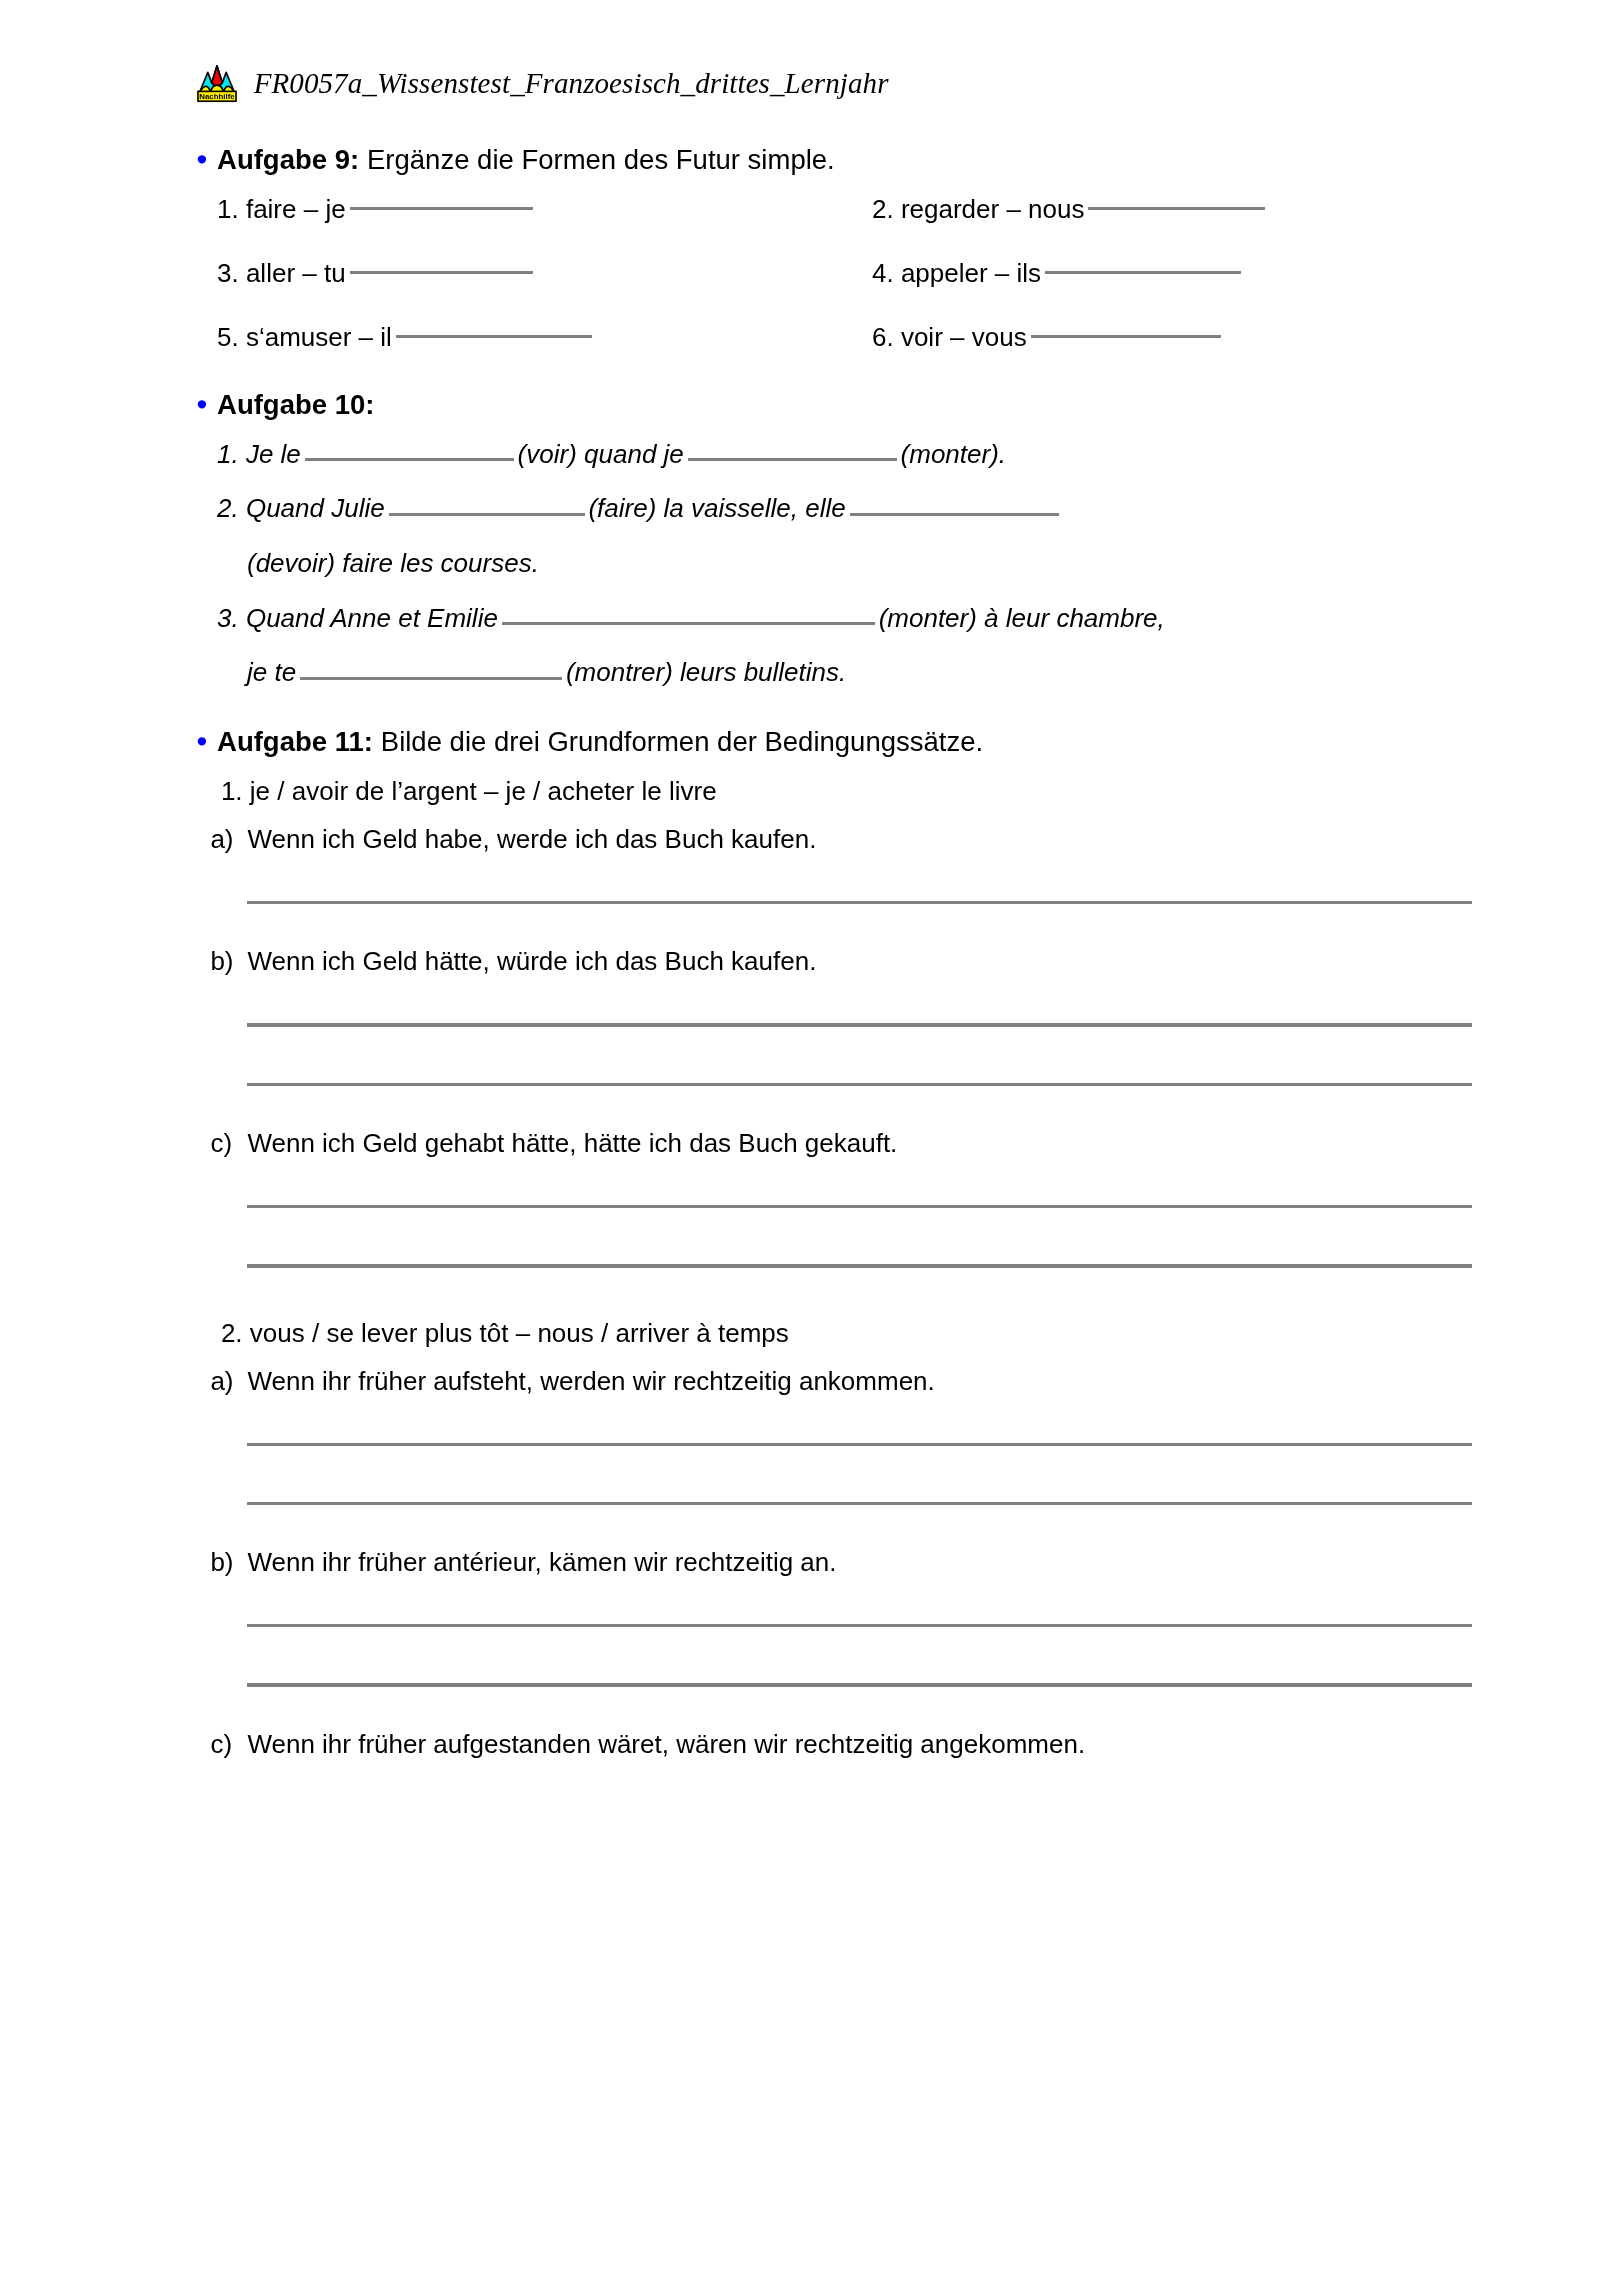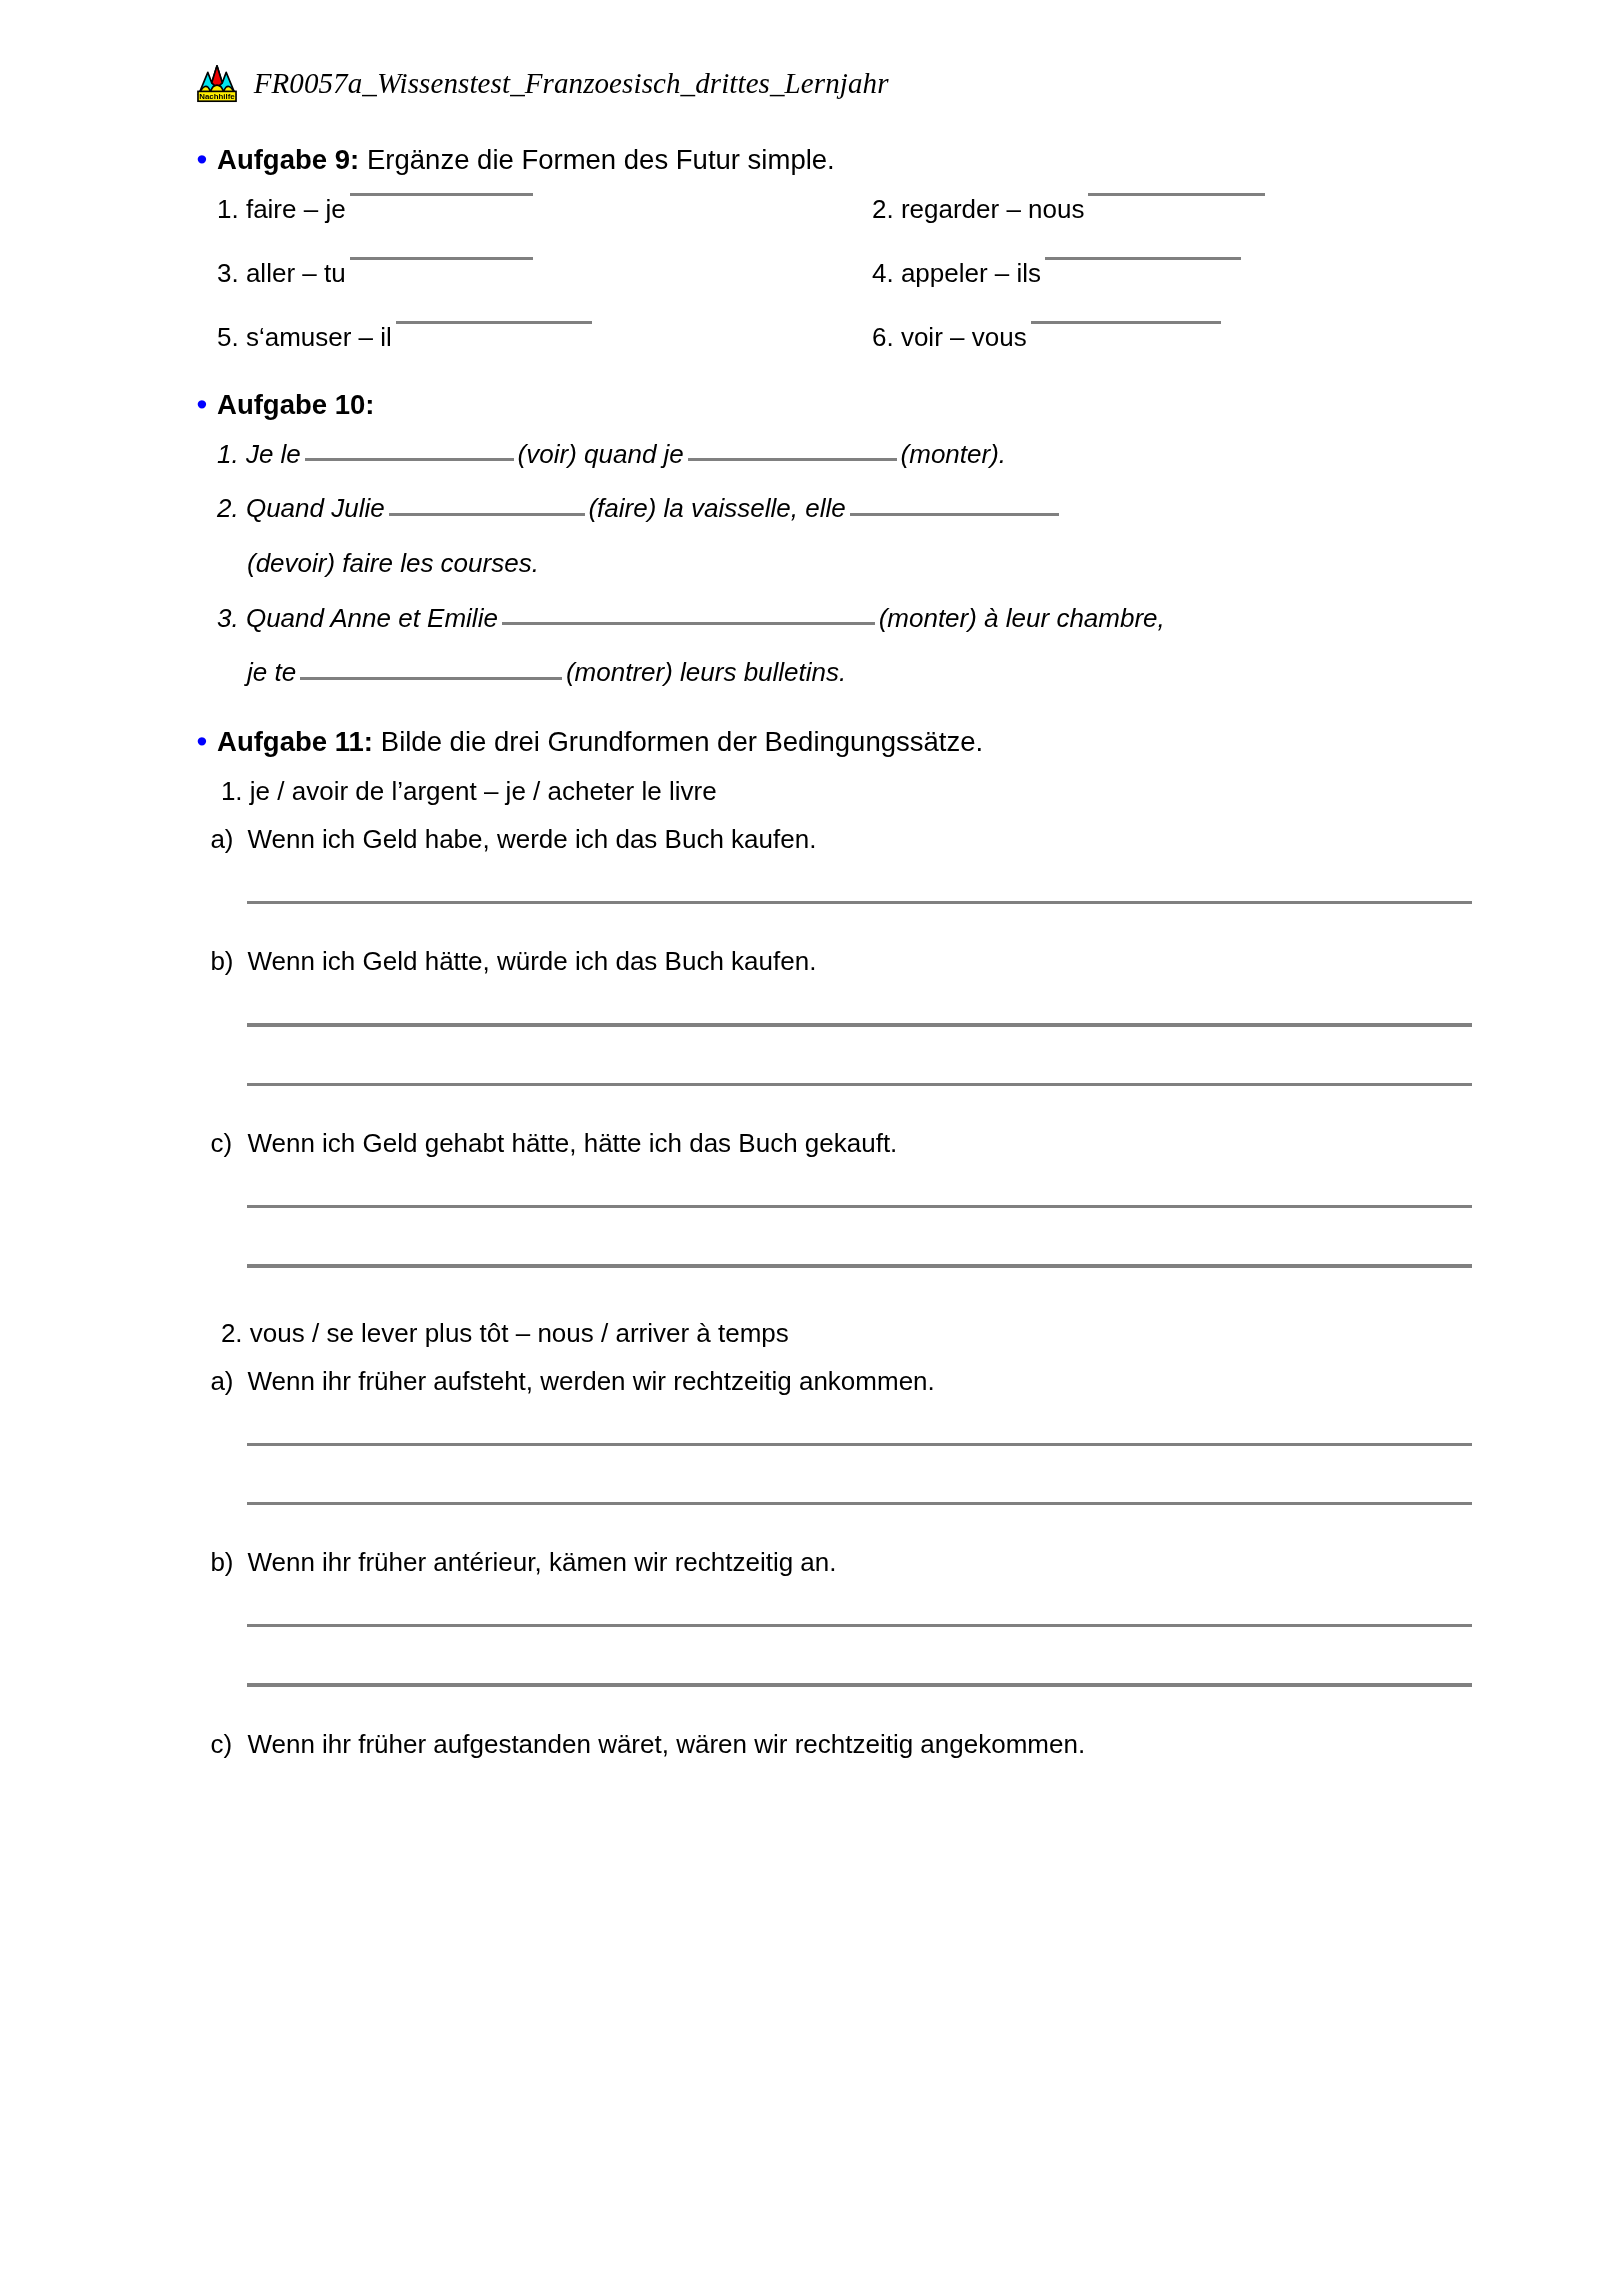--- a/index.html
+++ b/index.html
@@ -89,21 +89,21 @@
     display: grid;
     grid-template-columns: 655px 628px;
     row-gap: 33px;
     margin: 0 0 35px 0;
     padding-left: 21px;
   }
   .grid2 .cell {
     font-size: 26px;
     color: #000000;
     display: flex;
-    align-items: flex-start;
+    align-items: center;
     white-space: nowrap;
   }
   .blank {
     display: inline-block;
     border-bottom: 3.3px solid #808080;
     margin: 0 3.9px;
     position: relative;
     top: -1.3px;
   }
 

